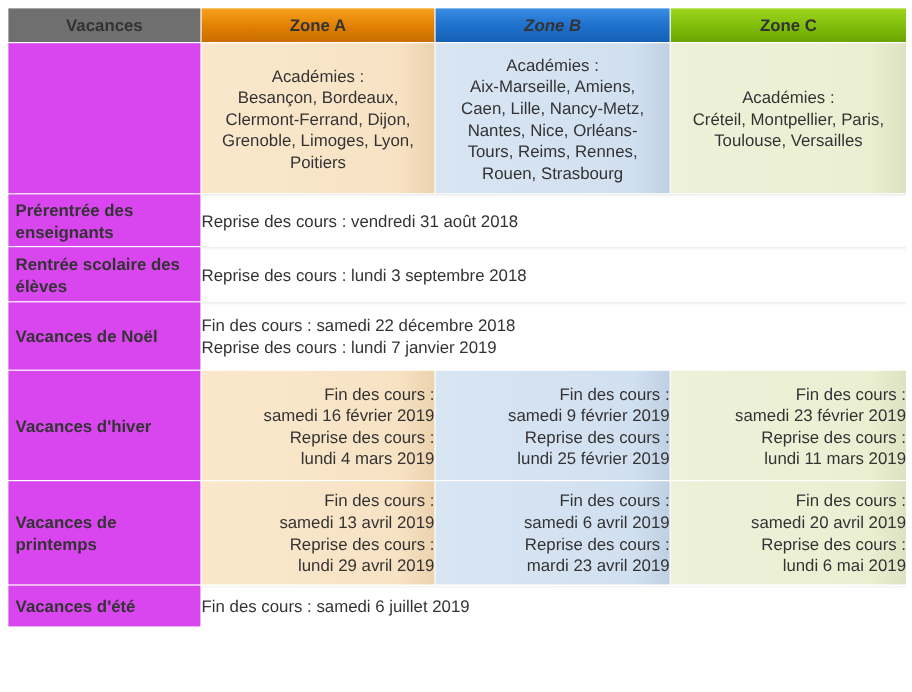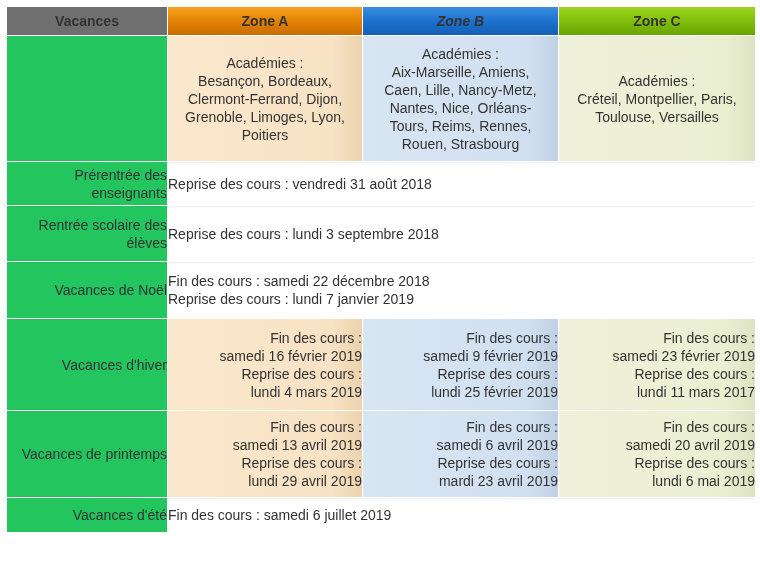--- a/index.html
+++ b/index.html
@@ -8,21 +8,21 @@
     position: absolute; left: 6px; top: 6px; width: 748px;
     border-collapse: separate; border-spacing: 1px; table-layout: fixed;
     background: #ffffff;
   }
   .tbl td, .tbl th { padding: 0; font-size: 14px; color: #333; line-height: 18px; }
   .hdr { height: 28px; color: #fff; font-weight: bold; font-size: 15px; }
   .hdr-label { background: #6f6f6f; }
   .hdr-a { background: linear-gradient(#f7a21d, #e07f02 55%, #c86d00); }
   .hdr-b { background: linear-gradient(#3a8de2, #1c6fcb 55%, #1560b5); font-style: italic; }
   .hdr-c { background: linear-gradient(#9fd51d, #7ebd0b 55%, #6aa300); }
-  .lbl { background: #22c55e; font-weight: normal; color: #222; padding-left: 6px !important; text-align: right; vertical-align: middle; }
+  .lbl { background: #d946ef; font-weight: bold; color: #222; padding-left: 6px !important; text-align: left; vertical-align: middle; }
   .za { background: linear-gradient(90deg, #fbe8cc, #f7e2c4 85%, #ecd2ad); }
   .zb { background: linear-gradient(90deg, #d8e5f3, #d1e0f0 85%, #bfd0e3); }
   .zc { background: linear-gradient(90deg, #eef1d9, #ebefd2 85%, #dde2c2); }
   .acad { text-align: center; vertical-align: middle; }
   .span { background: #ffffff; text-align: left; vertical-align: middle;
           box-shadow: inset 0 2px 2px -1px rgba(0,0,0,0.08); }
   .zone-cell { text-align: right; vertical-align: middle; padding-left: 6px !important; }
   .line { display: block; }
 </style>
 </head>
@@ -64,21 +64,21 @@
       <span class="line">Créteil, Montpellier, Paris,</span>
       <span class="line">Toulouse, Versailles</span>
     </td>
   </tr>
   <tr style="height:43px">
     <td class="lbl">Prérentrée des enseignants</td>
     <td class="span" colspan="3">
       <span class="line">Reprise des cours : vendredi 31 août 2018</span>
     </td>
   </tr>
-  <tr style="height:55px">
+  <tr style="height:45px">
     <td class="lbl">Rentrée scolaire des élèves</td>
     <td class="span" colspan="3">
       <span class="line">Reprise des cours : lundi 3 septembre 2018</span>
     </td>
   </tr>
   <tr style="height:56px">
     <td class="lbl">Vacances de Noël</td>
     <td class="span" colspan="3">
       <span class="line">Fin des cours : samedi 22 décembre 2018</span>
       <span class="line">Reprise des cours : lundi 7 janvier 2019</span>
@@ -95,21 +95,21 @@
     <td class="zb zone-cell">
       <span class="line">Fin des cours :</span>
       <span class="line">samedi 9 février 2019</span>
       <span class="line">Reprise des cours :</span>
       <span class="line">lundi 25 février 2019</span>
     </td>
     <td class="zc zone-cell">
       <span class="line">Fin des cours :</span>
       <span class="line">samedi 23 février 2019</span>
       <span class="line">Reprise des cours :</span>
-      <span class="line">lundi 11 mars 2017</span>
+      <span class="line">lundi 11 mars 2019</span>
     </td>
   </tr>
   <tr style="height:86px">
     <td class="lbl">Vacances de printemps</td>
     <td class="za zone-cell">
       <span class="line">Fin des cours :</span>
       <span class="line">samedi 13 avril 2019</span>
       <span class="line">Reprise des cours :</span>
       <span class="line">lundi 29 avril 2019</span>
     </td>

